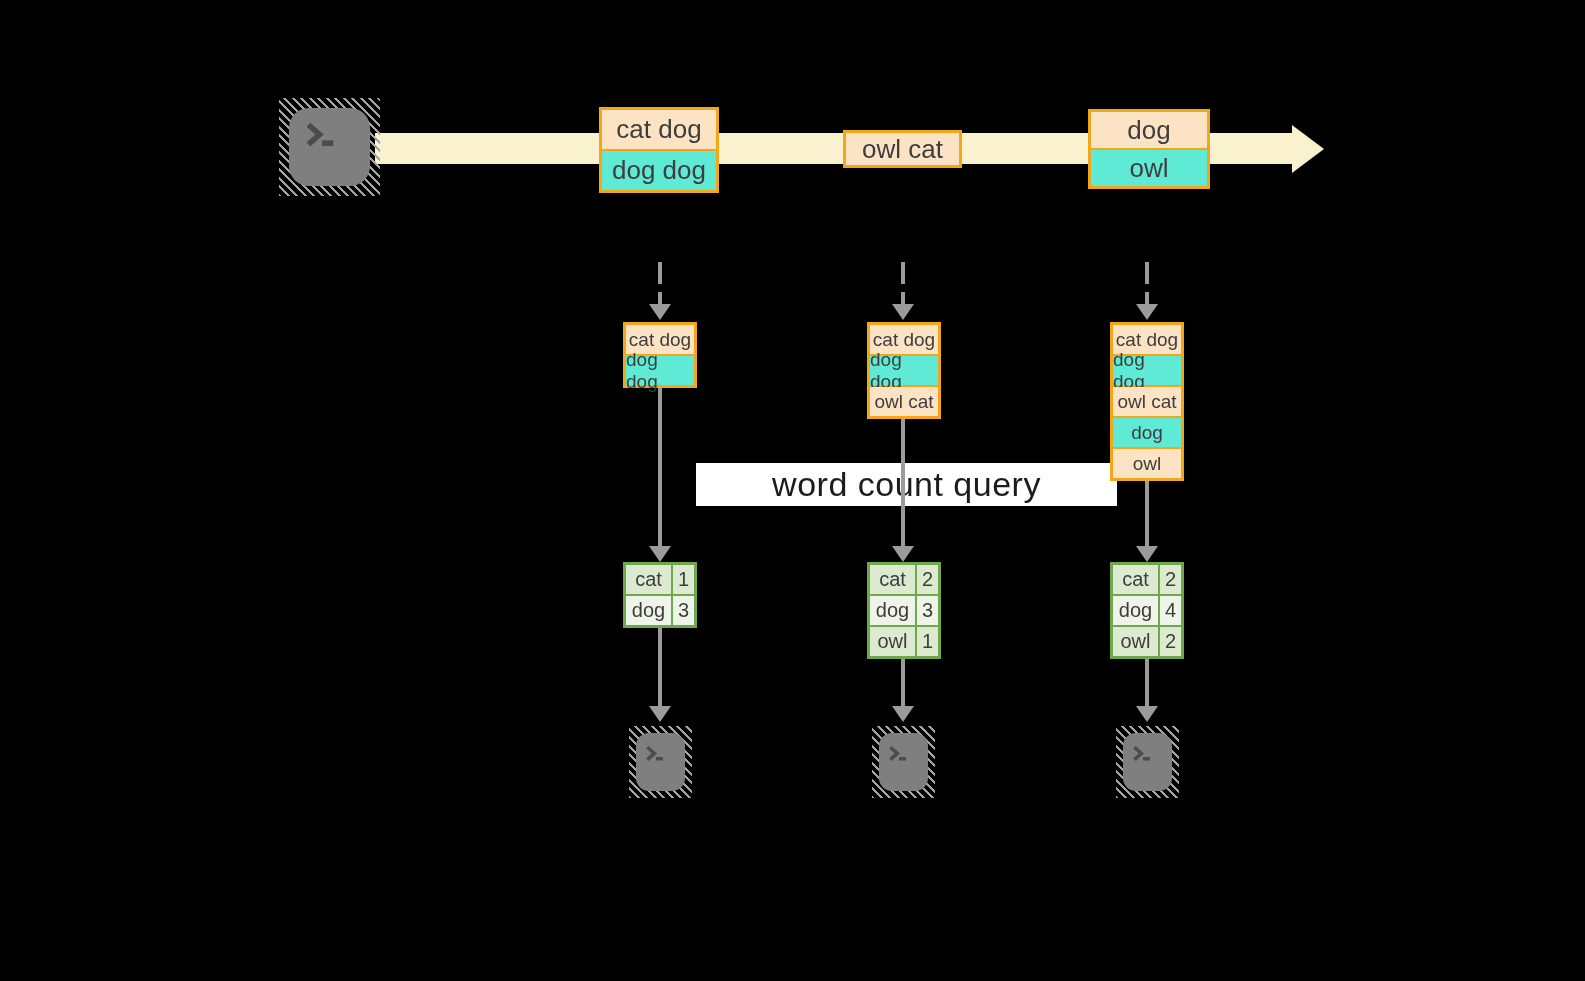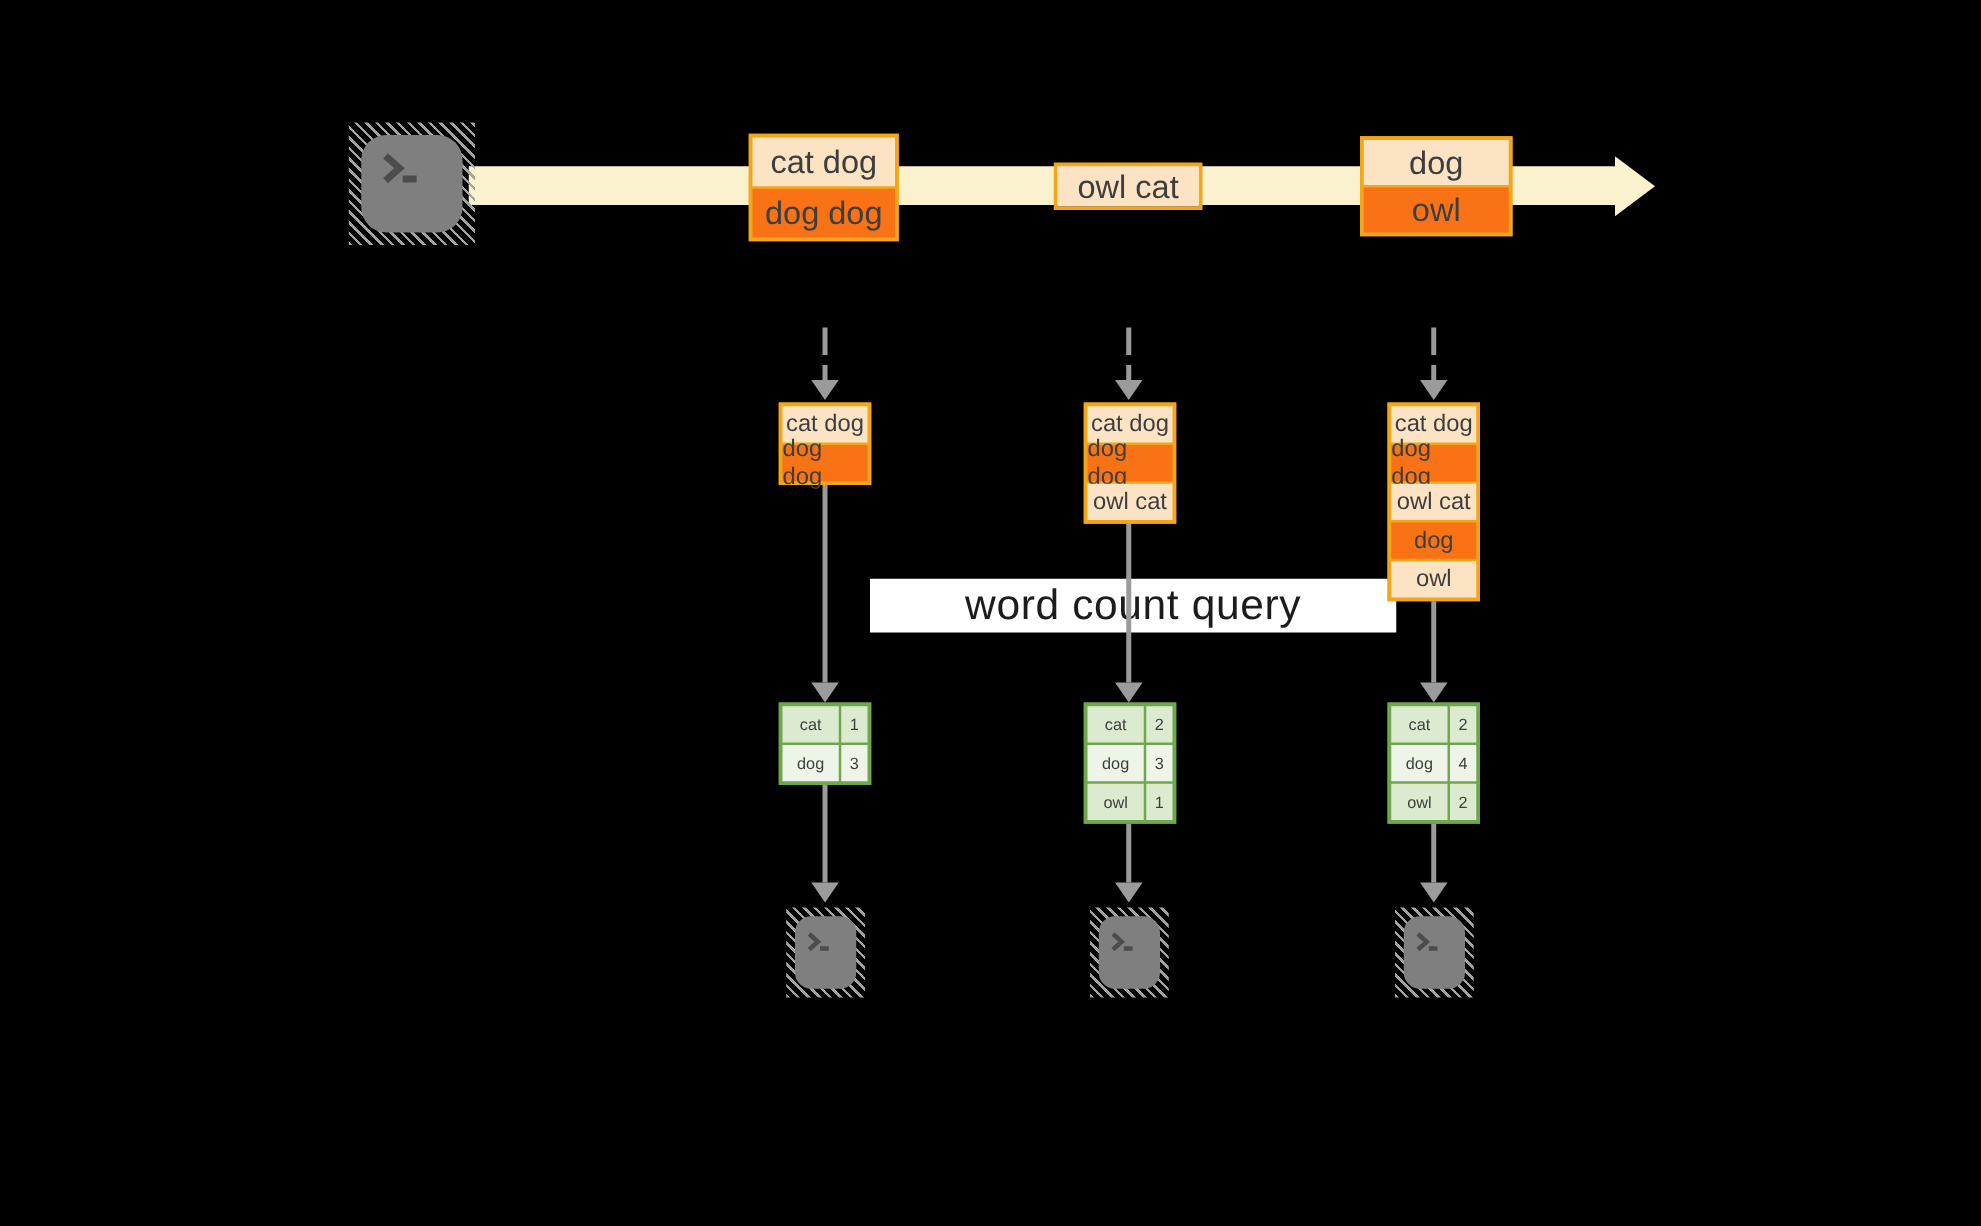--- a/index.html
+++ b/index.html
@@ -8,25 +8,25 @@
   
   .band{position:absolute;left:375px;top:133px;width:917px;height:31px;background:#FAF1CE;}
   .band-head{position:absolute;left:1292px;top:125px;width:0;height:0;
              border-top:24px solid transparent;border-bottom:24px solid transparent;
              border-left:32px solid #FAF1CE;}
   
   .obox{position:absolute;background:#F2A71B;border:3px solid #F2A71B;box-sizing:border-box;
         display:flex;flex-direction:column;gap:2px;}
   .mrow{display:flex;align-items:center;justify-content:center;font-size:26px;color:#3E3E3E;background:#FBE3C4;}
   .srow{height:29px;display:flex;align-items:center;justify-content:center;font-size:19px;color:#3E3E3E;background:#FBE3C4;}
-  .lt{background:#f97316;}
+  .lt{background:#5eead4;}
   
   .gtable{position:absolute;background:#6FA84C;border:3px solid #6FA84C;box-sizing:border-box;
           display:grid;grid-template-columns:45px 21px;gap:2px;width:74px;}
-  .tcell{height:29px;display:flex;align-items:center;justify-content:center;font-size:13px;color:#3E3E3E;background:#DCEAD0;}
+  .tcell{height:29px;display:flex;align-items:center;justify-content:center;font-size:20px;color:#3E3E3E;background:#DCEAD0;}
   .tlt{background:#EEF4E8;}
   
   .line,.dash{position:absolute;width:4px;background:#9B9B9B;}
   .ahead{position:absolute;width:0;height:0;border-left:11px solid transparent;
          border-right:11px solid transparent;border-top:16px solid #9B9B9B;}
   
   .query{position:absolute;left:696px;top:463px;width:421px;height:43px;background:#FFFFFF;
          color:#1C1C1C;font-size:34px;font-weight:300;letter-spacing:.5px;
          display:flex;align-items:center;justify-content:center;}
   

